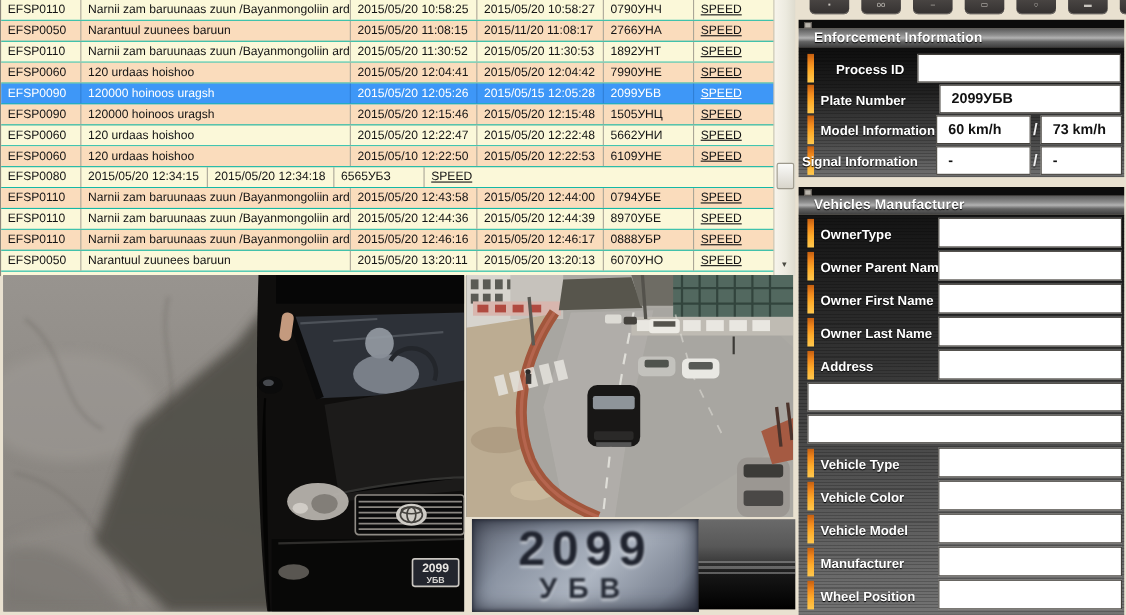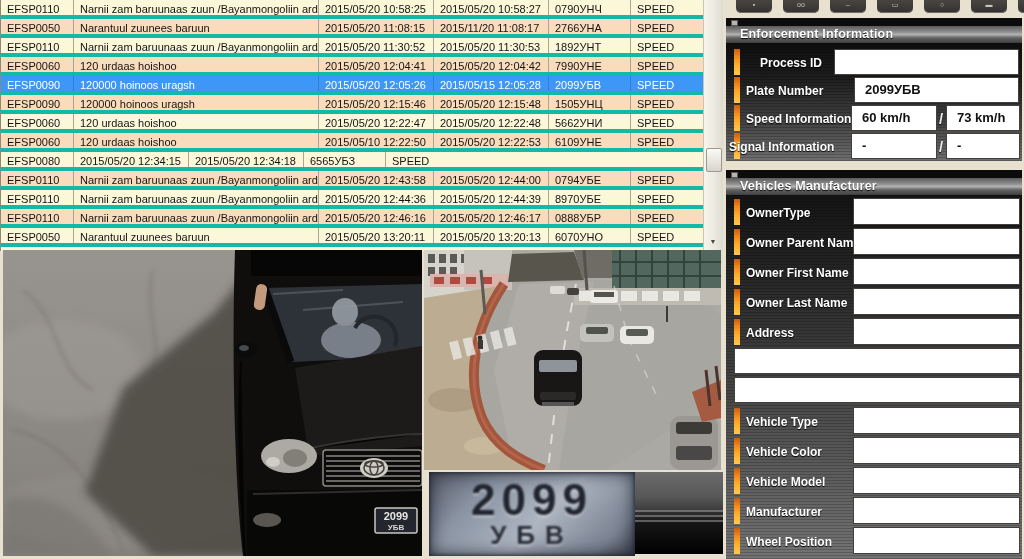--- a/index.html
+++ b/index.html
@@ -7,32 +7,32 @@
     width:1024px;height:559px;position:relative;overflow:hidden;
     background:#e9e1d0;font-family:"Liberation Sans",sans-serif;
     -webkit-font-smoothing:antialiased;
   }
   
   .evt-table{
     position:absolute;left:0;top:0;width:703px;height:251px;overflow:hidden;
     background:#fbf8d9;border-left:1px solid #8c887c;
   }
   .trow{display:flex;height:19px;line-height:19px;font-size:11px;color:#141414;
-        border-bottom:4px solid #14b8a6;box-sizing:border-box;cursor:default;}
+        border-bottom:1px solid #14b8a6;box-sizing:border-box;cursor:default;}
   .trow.alt{background:#fadcbc;}
   .trow.sel{background:#3e97f7;color:#ffffff;}
   .trow.sel .tc{border-right-color:#2f7fd6;}
   .tc{padding:0 0 0 6px;box-sizing:border-box;border-right:1px solid #aaa697;
       white-space:nowrap;overflow:hidden;flex:none;}
   .c-station{width:73px;}
   .c-loc{width:245px;}
   .c-t1{width:115px;}
   .c-t2{width:115px;}
   .c-plate{width:82px;}
-  .c-type{width:72px;border-right:none;}
+  .c-type{width:72px;border-right:none;text-decoration:underline;}
   
   .vscroll{position:absolute;left:703px;top:0;width:19px;height:251px;
     background:linear-gradient(90deg,#f7f4ec,#eceadf 55%,#dedbce);border-left:1px solid #c9c5b6;}
   .vthumb{position:absolute;left:2px;top:148px;width:14px;height:22px;
     background:linear-gradient(180deg,#fafaf8,#d8d5cb);border:1px solid #9d998c;border-radius:2px;}
   .vdown{position:absolute;left:1px;bottom:2px;width:16px;height:15px;text-align:center;
     font-size:7px;line-height:15px;color:#4a4a42;}
   
   .photo{position:absolute;background:#777;}
   #vehiclePhoto{left:3px;top:250px;width:419px;height:306px;}
@@ -407,21 +407,21 @@
 
 <div class="obar" style="left:734px;top:49px"></div>
 <div class="flabel" style="left:760px;top:56px">Process ID</div>
 <div class="finput" style="left:834px;top:49px;width:185px;height:26px"></div>
 
 <div class="obar" style="left:734px;top:77px"></div>
 <div class="flabel" style="left:746px;top:84px">Plate Number</div>
 <div class="finput" style="left:854px;top:77px;width:165px;height:26px">2099УБВ</div>
 
 <div class="obar" style="left:734px;top:105px"></div>
-<div class="flabel" style="left:746px;top:112px">Speed Information</div>
+<div class="flabel" style="left:746px;top:112px">Model Information</div>
 <div class="finput" style="left:851px;top:105px;width:86px;height:26px">60 km/h</div>
 <div class="fsep" style="left:939px;top:110px">/</div>
 <div class="finput" style="left:946px;top:105px;width:74px;height:26px">73 km/h</div>
 
 <div class="obar" style="left:734px;top:133px"></div>
 <div class="flabel" style="left:729px;top:140px">Signal Information</div>
 <div class="finput" style="left:851px;top:133px;width:86px;height:26px">-</div>
 <div class="fsep" style="left:939px;top:138px">/</div>
 <div class="finput" style="left:946px;top:133px;width:74px;height:26px">-</div>
 

